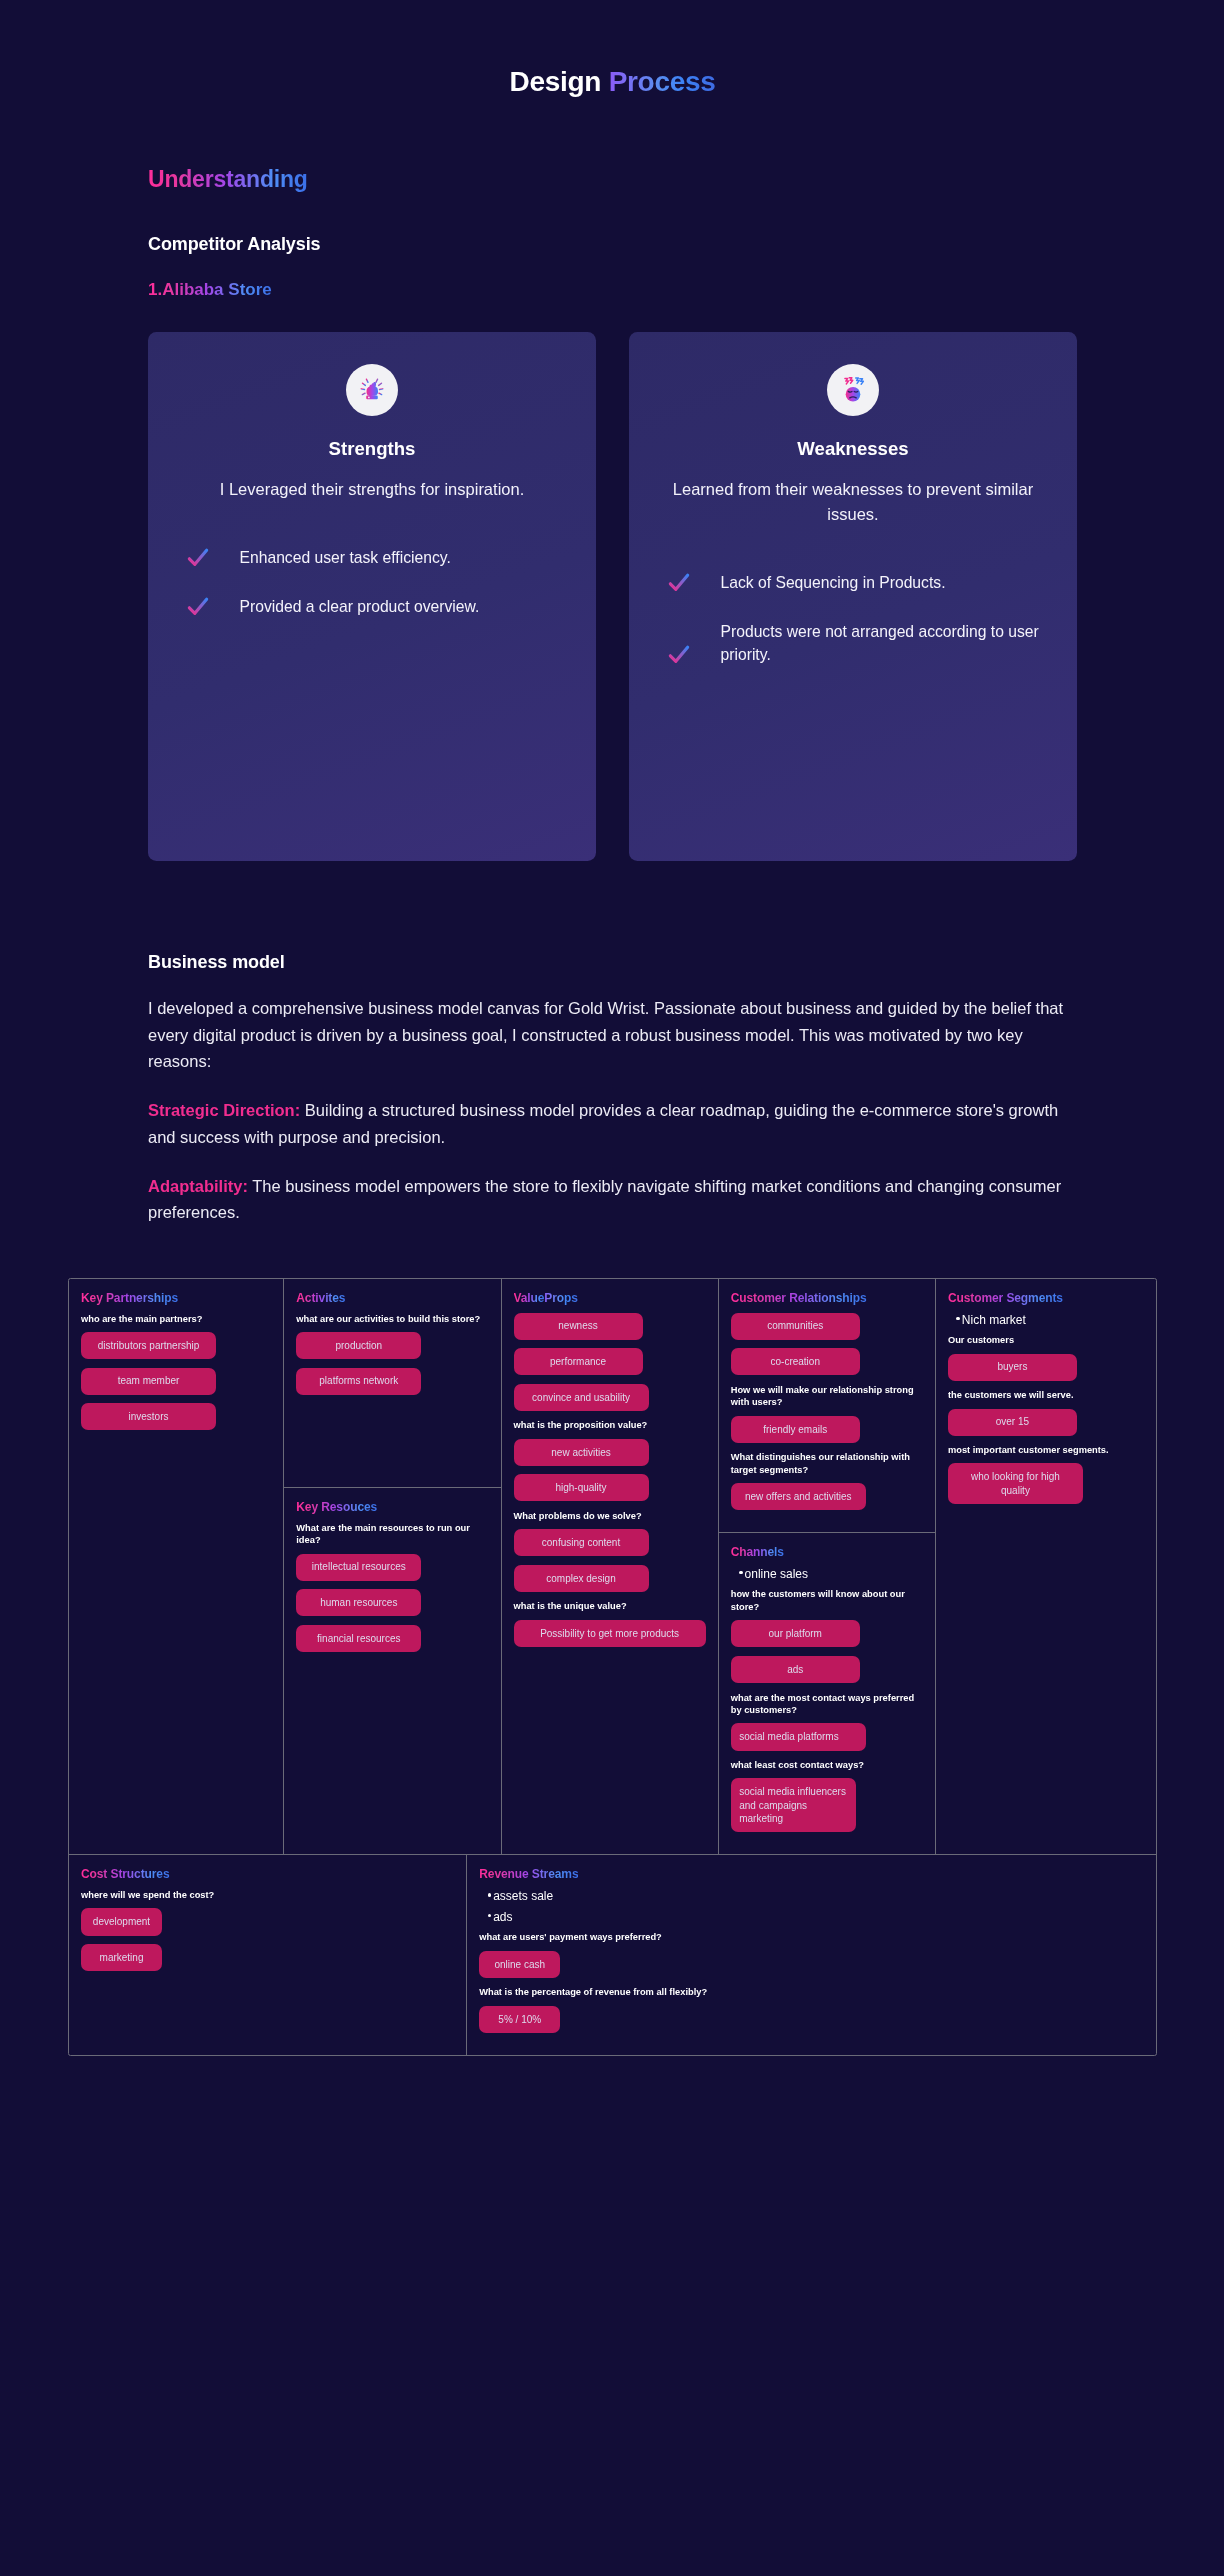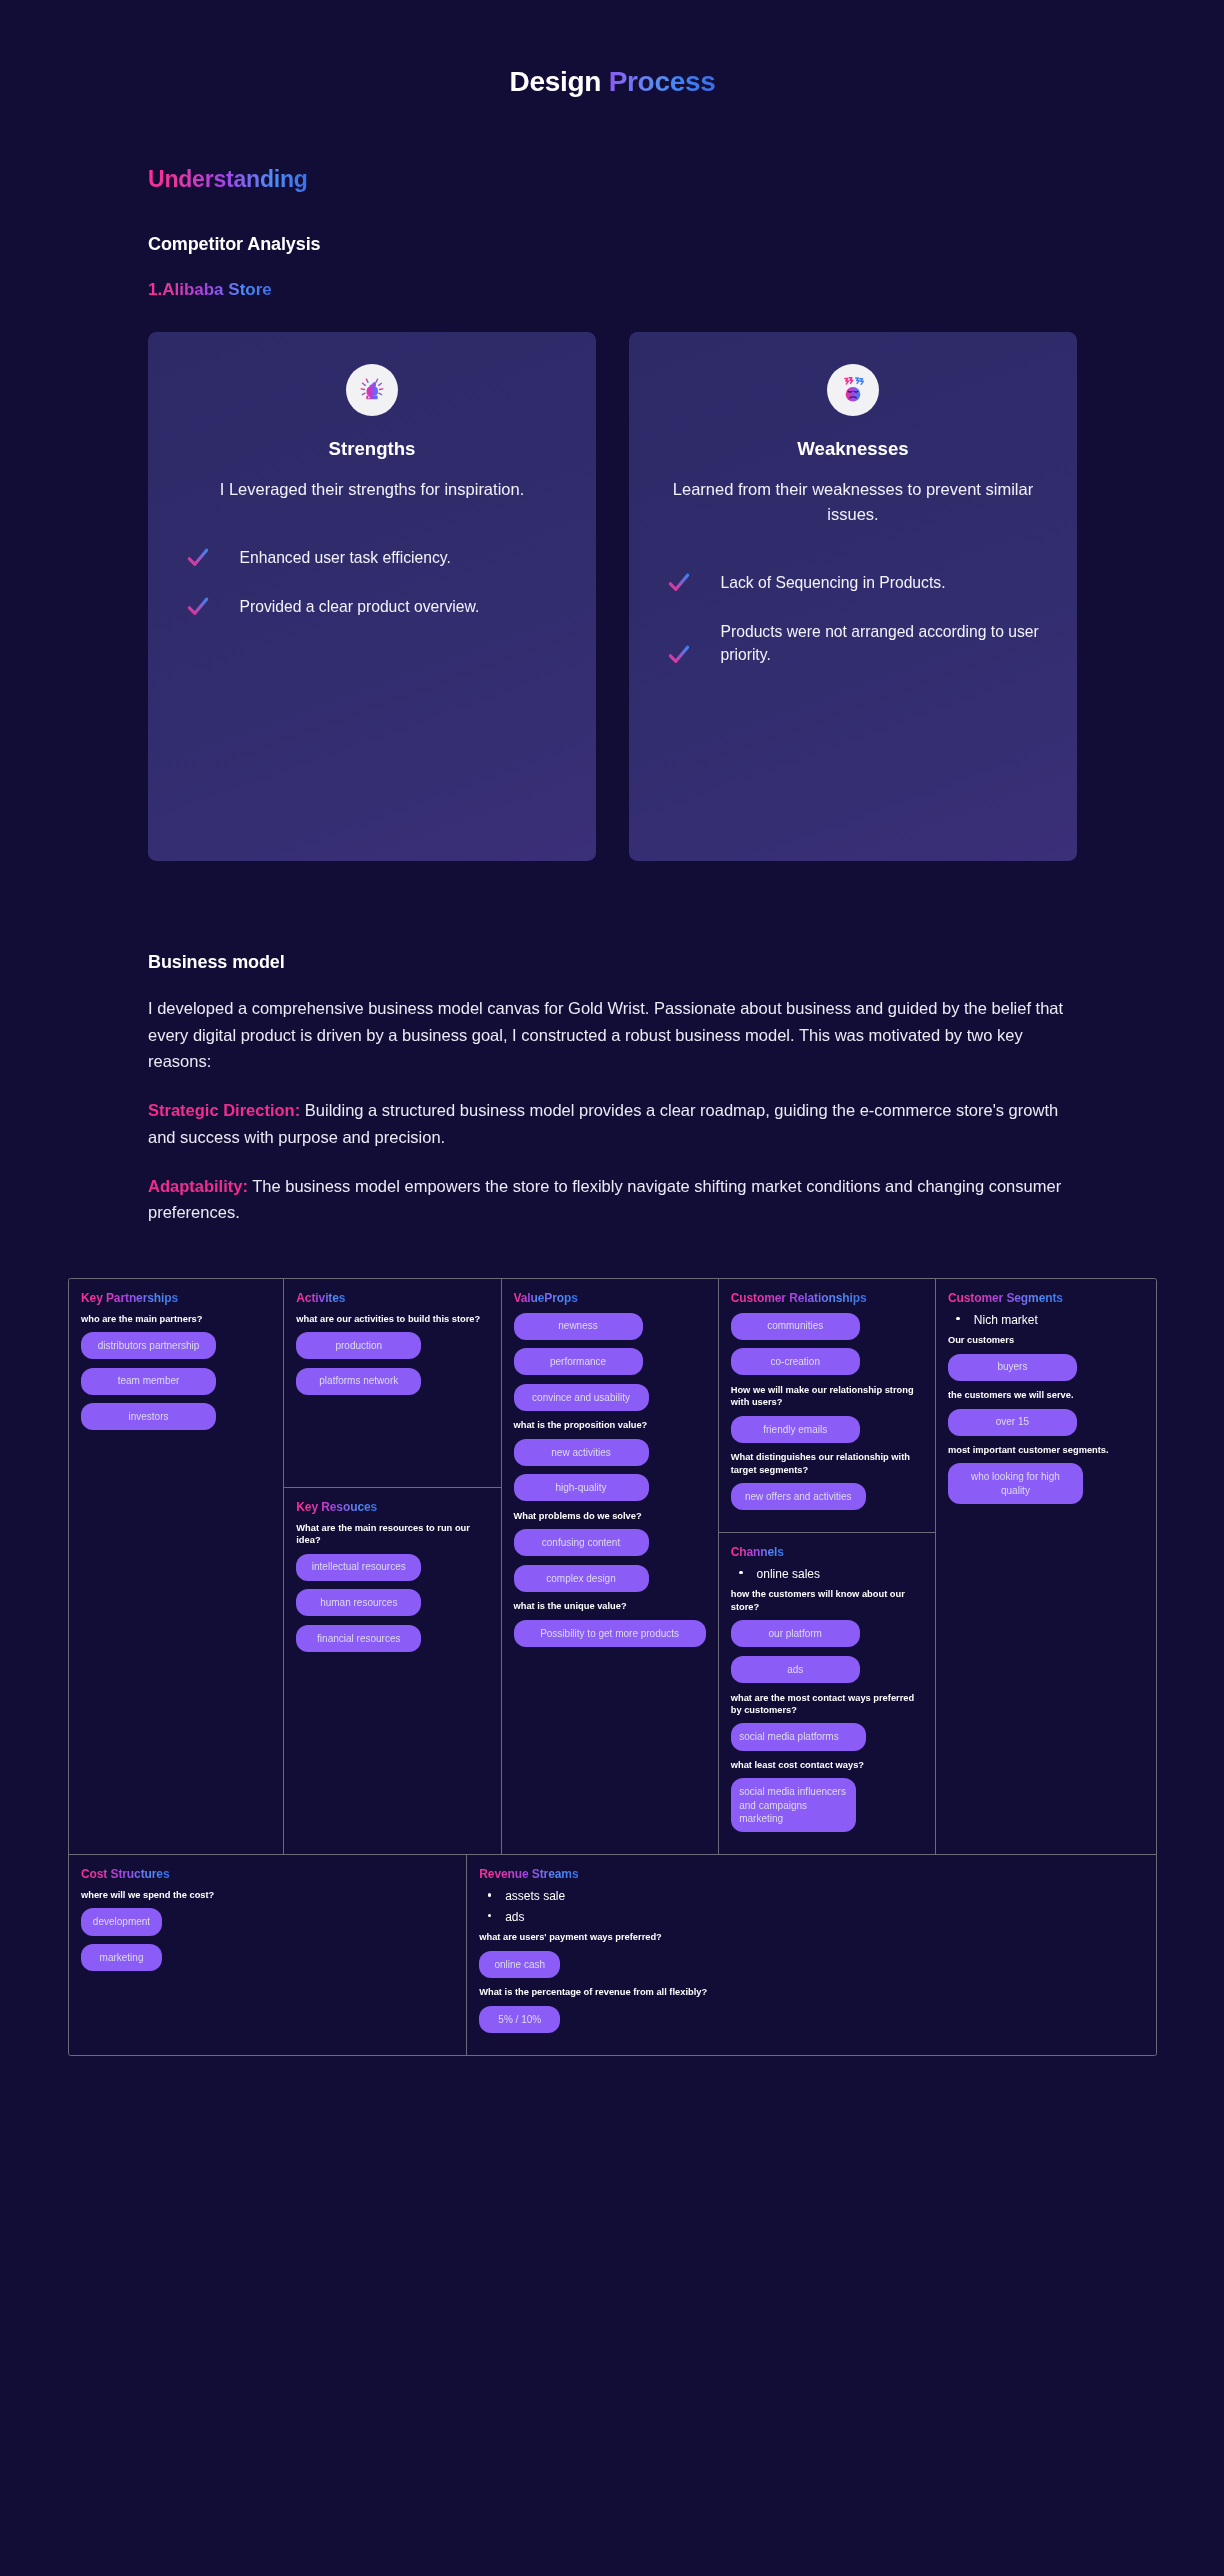--- a/index.html
+++ b/index.html
@@ -162,38 +162,38 @@
     margin-bottom: 7.6px;
   }
   .q {
     color: #ffffff;
     font-size: 9.3px;
     font-weight: bold;
     line-height: 1.35;
     margin: 7.6px 0 6.8px 0;
   }
   .chip {
-    background: #8b5cf6;
-    border-radius: 12px;
+    background: #be185d;
+    border-radius: 7px;
     color: #dedcee;
     font-size: 10px;
     text-align: center;
     padding: 6.8px 8.5px;
     margin-bottom: 8.5px;
     line-height: 1.35;
   }
   .chip.wide { width: 100%; }
   .chip.narrow { width: 129px; }
   .chip.narrow2 { width: 135px; }
   .chip.narrow3 { width: 125px; }
   .chip.mini { width: 81px; }
   .chip.multiline { text-align: left; }
 
   .bullet-row {
-    display: flex; align-items: baseline; gap: 14px;
+    display: flex; align-items: baseline; gap: 2px;
     margin: 5px 0 6.8px 8.5px;
   }
   .bullet-dot {
     width: 3.4px; height: 3.4px; border-radius: 50%;
     background: #ffffff; flex: 0 0 auto;
     position: relative; top: -3.4px;
   }
   .bullet-text { color: #ffffff; font-size: 12px; }
 
   .cell-min-top { min-height: 209px; }

